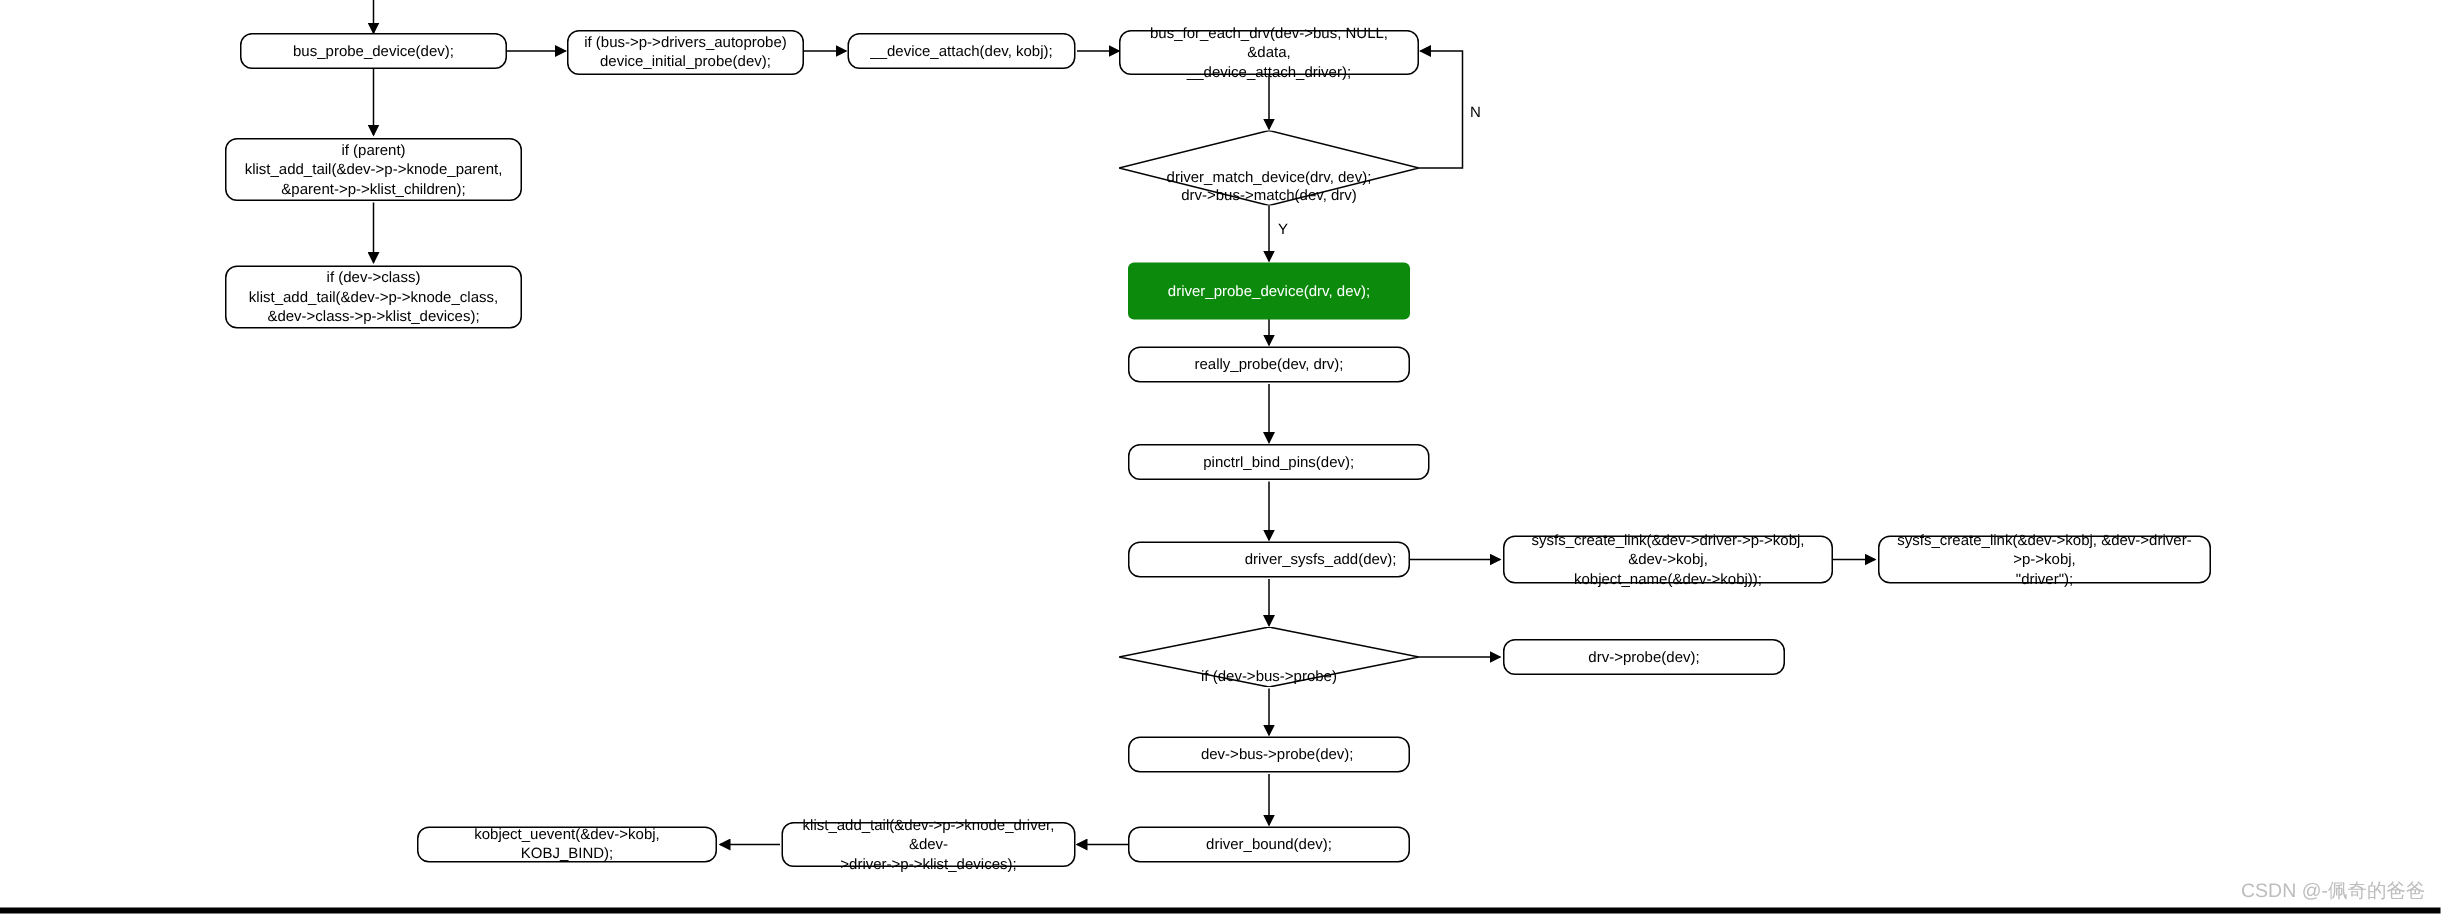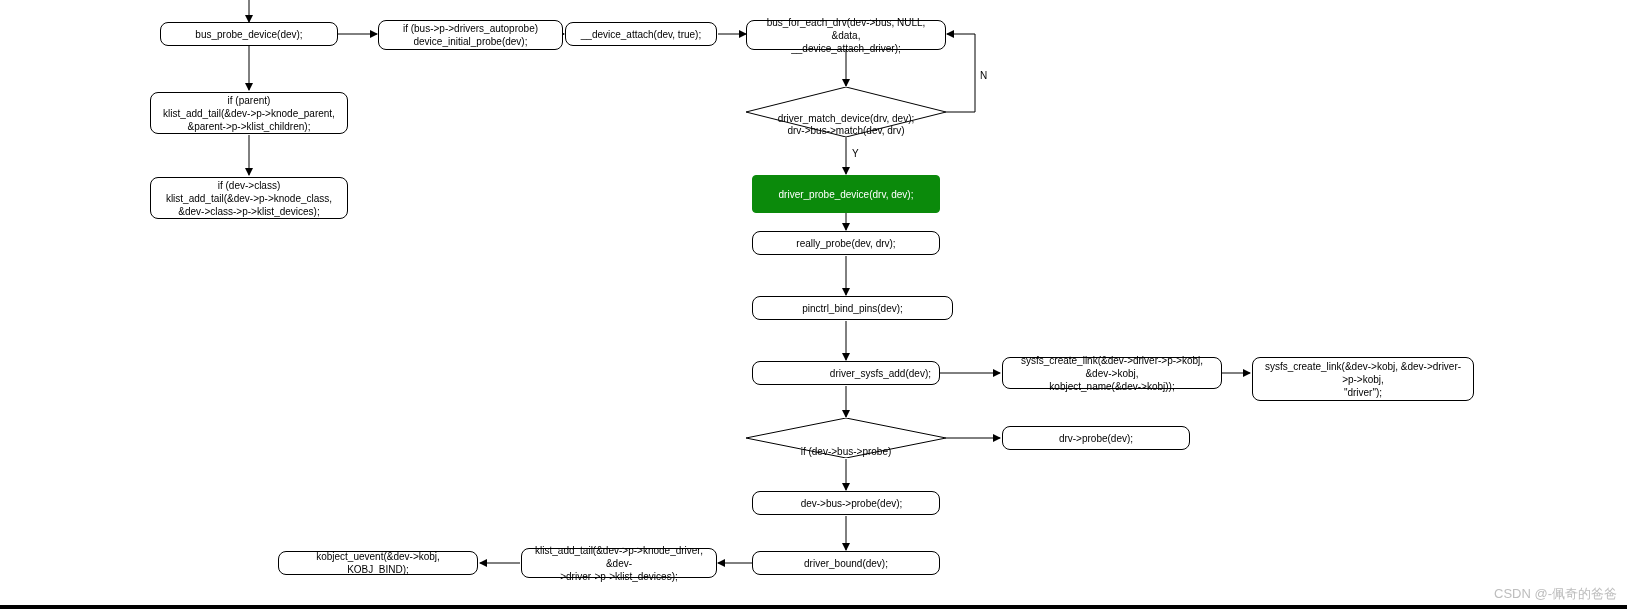--- a/index.html
+++ b/index.html
@@ -128,27 +128,27 @@
 
   <line x1="752" y1="563" x2="718" y2="563" stroke="#000" marker-end="url(#ah)"></line>
 
   <line x1="520" y1="563" x2="480" y2="563" stroke="#000" marker-end="url(#ah)"></line>
 </svg>
 
 <div class="node" style="left:160px; top:22px; width:178px; height:24px;">
   <span>bus_probe_device(dev);</span>
 </div>
 
-<div class="node" style="left:378px; top:20px; width:185px; height:30px; white-space:pre-line;">
+<div class="node" style="left:378px; top:20px; width:158px; height:30px; white-space:pre-line;">
   <span>if (bus-&gt;p-&gt;drivers_autoprobe)
 device_initial_probe(dev);</span>
 </div>
 
 <div class="node" style="left:565px; top:22px; width:152px; height:24px;">
-  <span>__device_attach(dev, true);</span>
+  <span>__device_attach(dev, kobj);</span>
 </div>
 
 <div class="node" style="left:746px; top:20px; width:200px; height:30px; white-space:pre-line;">
   <span>bus_for_each_drv(dev-&gt;bus, NULL, &amp;data,
 __device_attach_driver);</span>
 </div>
 
 <div class="node" style="left:150px; top:92px; width:198px; height:42px; white-space:pre-line;">
   <span>if (parent)
 klist_add_tail(&amp;dev-&gt;p-&gt;knode_parent,
@@ -186,21 +186,21 @@
 
 <div class="node" style="left:752px; top:361px; width:188px; height:24px;justify-content:flex-end;">
   <span>driver_sysfs_add(dev);</span>
 </div>
 
 <div class="node" style="left:1002px; top:357px; width:220px; height:32px; white-space:pre-line;">
   <span>sysfs_create_link(&amp;dev-&gt;driver-&gt;p-&gt;kobj, &amp;dev-&gt;kobj,
 kobject_name(&amp;dev-&gt;kobj));</span>
 </div>
 
-<div class="node" style="left:1252px; top:357px; width:222px; height:44px; white-space:pre-line;">
+<div class="node" style="left:1252px; top:357px; width:222px; height:32px; white-space:pre-line;">
   <span>sysfs_create_link(&amp;dev-&gt;kobj, &amp;dev-&gt;driver-&gt;p-&gt;kobj,
 "driver");</span>
 </div>
 
 <div class="diamond" style="left:746px; top:418px; width:200px; height:40px;">
   <svg viewBox="0 0 200 40" preserveAspectRatio="none">
     <polygon points="100,0 200,20 100,40 0,20" fill="#fff" stroke="#000"></polygon>
   </svg>
   <div class="dlabel">if (dev-&gt;bus-&gt;probe)</div>
 </div>

